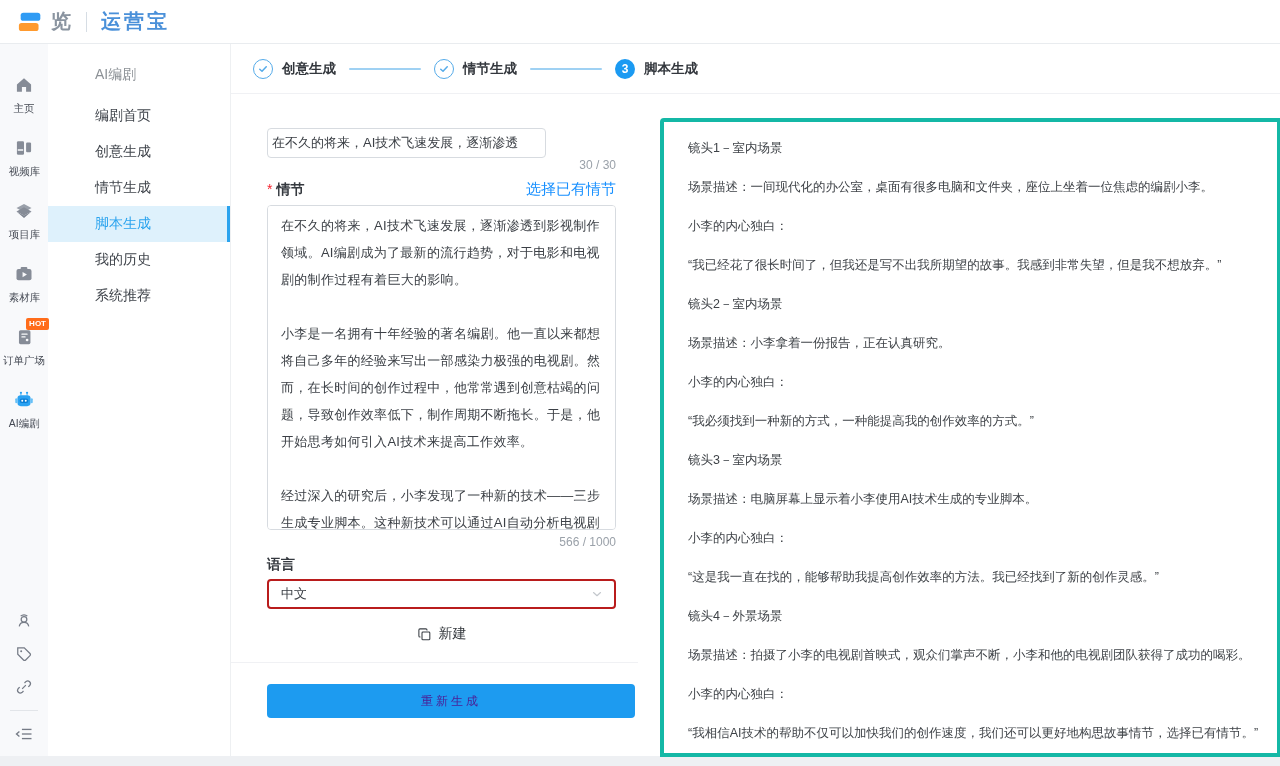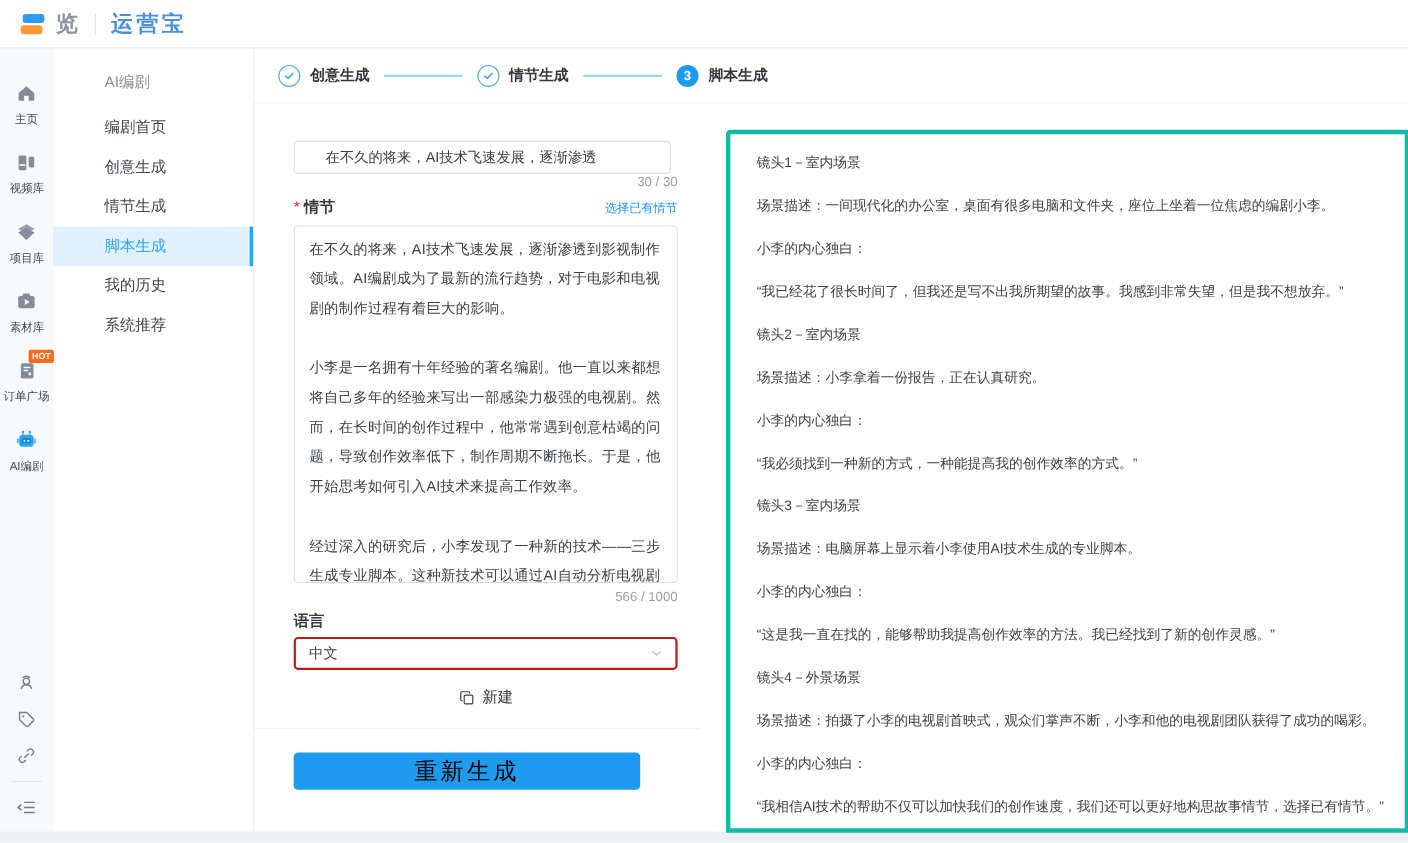--- a/index.html
+++ b/index.html
@@ -46,48 +46,48 @@
   .stepbar { position:absolute; left:0; top:0; right:0; height:50px; background:#fff;
              border-bottom:1px solid #f0f1f4; display:flex; align-items:center; padding-left:22px; }
   .step { display:flex; align-items:center; cursor:pointer; }
   .step-circle { width:20px; height:20px; border-radius:50%; display:flex; align-items:center; justify-content:center; }
   .step-circle.done { border:1.5px solid #55abe9; }
   .step-circle.current { background:#1b9af2; color:#fff; font-size:12px; font-weight:600; }
   .step-label { margin-left:9px; font-size:13.5px; font-weight:600; color:#33373d; }
   .step-line { width:72px; height:2px; background:#9fd1f3; margin:0 13px; border-radius:1px; }
 
   
-  .title-input { position:absolute; left:36px; top:84px; width:343px; height:30px; background:#fff;
-                 border:1px solid #d7dbe0; border-radius:4px; padding:0 28px; display:flex; align-items:center;
+  .title-input { position:absolute; left:36px; top:84px; width:279px; height:30px; background:#fff;
+                 border:1px solid #d7dbe0; border-radius:4px; padding:0 4px; display:flex; align-items:center;
                  font-size:13px; color:#3c4046; white-space:nowrap; overflow:hidden; cursor:text; }
   .counter { position:absolute; left:36px; width:349px; text-align:right; font-size:12px; color:#9aa1a9; }
   .counter-top { top:114px; }
   .counter-bottom { top:491px; }
   .plot-label-row { position:absolute; left:36px; top:136px; width:349px; display:flex;
                     justify-content:space-between; align-items:center; }
   .field-label { font-size:14px; font-weight:600; color:#35393f; }
   .required-mark { color:#f5222d; margin-right:4px; font-weight:400; }
-  .text-link { font-size:11px; color:#1890ff; cursor:pointer; }
+  .text-link { font-size:15px; color:#1890ff; cursor:pointer; }
   .plot-textarea { position:absolute; left:36px; top:161px; width:349px; height:325px; border:1px solid #d7dbe0;
                    border-radius:4px; padding:6px 13px; font-size:13px; line-height:27px; color:#3c4046;
                    resize:none; overflow-y:auto; outline:none; letter-spacing:.3px;
                    font-family:"Liberation Sans","DejaVu Sans",sans-serif; }
   .plot-textarea::-webkit-scrollbar { width:6px; }
   .plot-textarea::-webkit-scrollbar-thumb { background:#c9ced4; border-radius:3px; }
   .plot-textarea::-webkit-scrollbar-track { background:transparent; }
   .lang-label { position:absolute; left:36px; top:512px; }
   .lang-select { position:absolute; left:36px; top:535px; width:349px; height:30px; border:2px solid #b91c1c;
                  border-radius:4px; display:flex; align-items:center; justify-content:space-between;
                  padding:0 10px 0 12px; font-size:13px; color:#3c4046; cursor:pointer; background:#fff; }
   .new-btn { position:absolute; left:36px; top:577px; width:349px; height:26px; display:flex; align-items:center;
              justify-content:center; gap:7px; font-size:14px; color:#33373c; background:none; border:none; cursor:pointer;
              font-family:inherit; }
   .form-divider { position:absolute; left:0; top:618px; width:407px; border-top:1px solid #f0f1f4; }
-  .regen-btn { position:absolute; left:36px; top:640px; width:315px; height:34px; background:#1d9bf0; border:none;
-               border-radius:4px; color:#000000; font-size:21px; font-weight:500; letter-spacing:3px; cursor:pointer;
+  .regen-btn { position:absolute; left:36px; top:640px; width:368px; height:34px; background:#1d9bf0; border:none;
+               border-radius:4px; color:#4c1d95; font-size:12px; font-weight:500; letter-spacing:3px; cursor:pointer;
                font-family:inherit; }
 
   
   .script-panel { position:absolute; left:429px; top:74px; right:-1px; bottom:-1px; background:#fff;
                   border:4px solid #14b8a6; border-radius:4px 0 0 0; padding:7px 24px; overflow:hidden; }
   .script-line { height:39px; line-height:39px; font-size:12.5px; color:#3e4247; white-space:nowrap; }
 </style>
 </head>
 <body>
 

